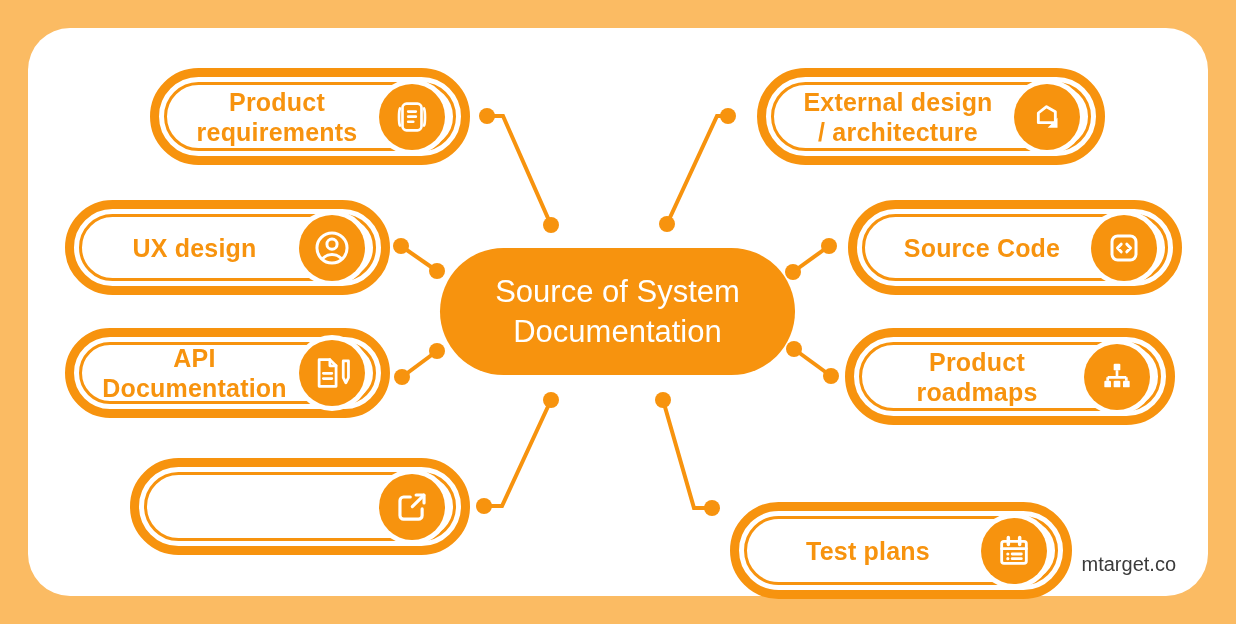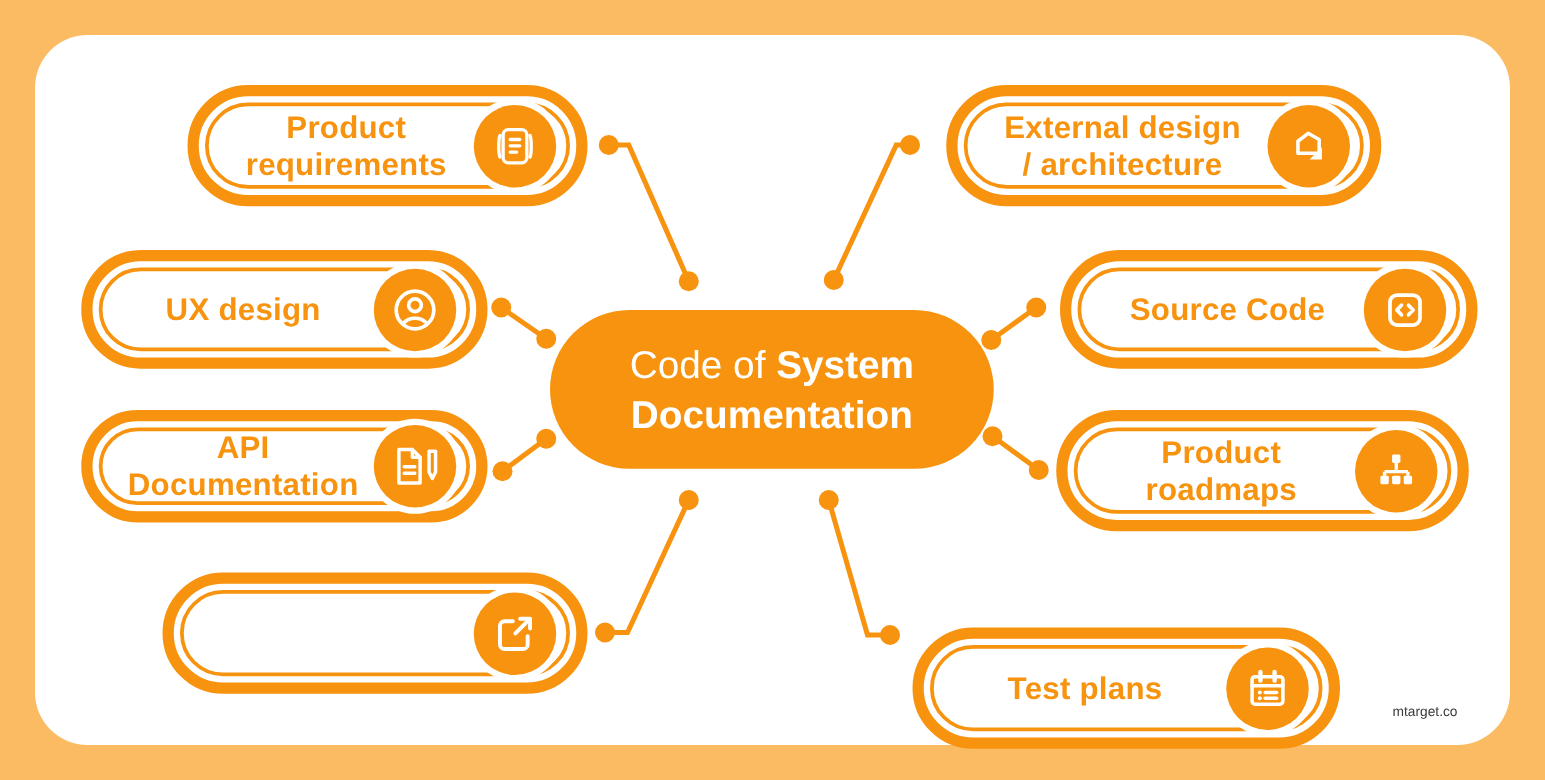--- a/index.html
+++ b/index.html
@@ -80,27 +80,27 @@
     z-index:3;
   }
   .center-text{
     color:#fff;
     font-size:31px;
     font-weight:400;
     line-height:1.26;
     text-align:center;
     padding:0 26px;
   }
-  .center-text .bold{font-weight:700;}
+  .center-text .bold{font-weight:400;}
   .brand{
     position:absolute;
-    right:70px;
+    right:60px;
     bottom:48px;
     color:var(--dark);
-    font-size:11px;
+    font-size:20px;
     z-index:3;
   }
 </style>
 </head>
 <body>
 
 <div class="card"></div>
 
 <svg class="connectors" width="1236" height="624" viewBox="0 0 1236 624">
   <g stroke="#F7930E" stroke-width="4" fill="none">
@@ -127,21 +127,21 @@
     <circle cx="794" cy="349" r="8"></circle>
       <circle cx="831" cy="376" r="8"></circle>
     <circle cx="484" cy="506" r="8"></circle>
       <circle cx="551" cy="400" r="8"></circle>
     <circle cx="712" cy="508" r="8"></circle>
       <circle cx="663" cy="400" r="8"></circle>
   </g>
 </svg>
 
 <div class="center-node">
-  <div class="center-text"><span>Code of </span><span class="bold">System Documentation</span></div>
+  <div class="center-text"><span>Source of </span><span class="bold">System Documentation</span></div>
 </div>
 
 <div class="pill" style="left:150px;top:68px;width:320px;height:97px;">
   <div class="pill-inner">
     <div class="pill-label">Product
 requirements</div>
     <div class="pill-icon">
       <svg width="38" height="38" viewBox="0 0 24 24" fill="none" stroke="#fff" stroke-width="1.7" stroke-linecap="round" stroke-linejoin="round">
         <rect x="6" y="3.6" width="12" height="16.8" rx="2.6"></rect>
         <path d="M9.6 8.6h4.8M9.6 11.8h4.8M9.6 15h3.2"></path>

